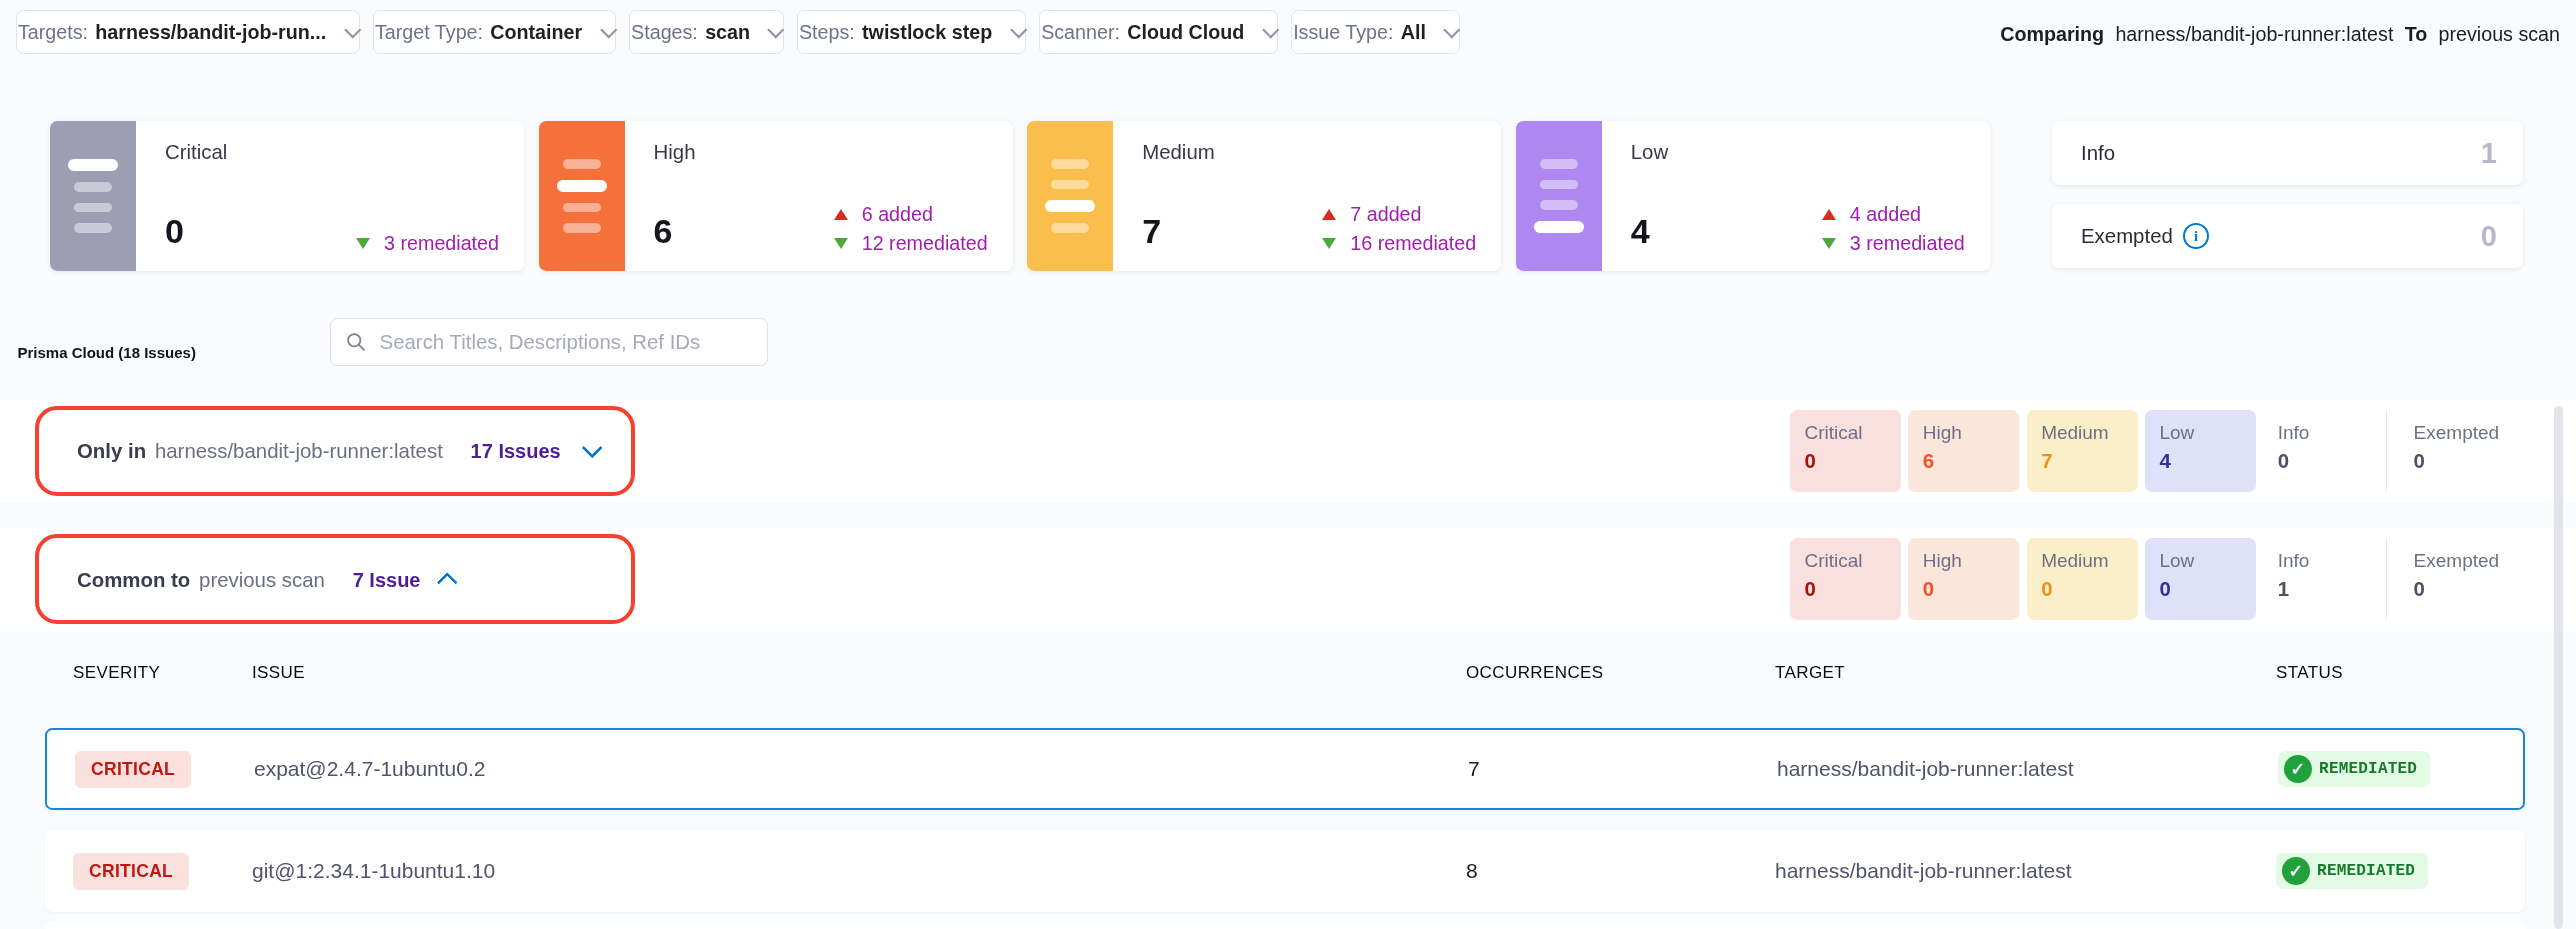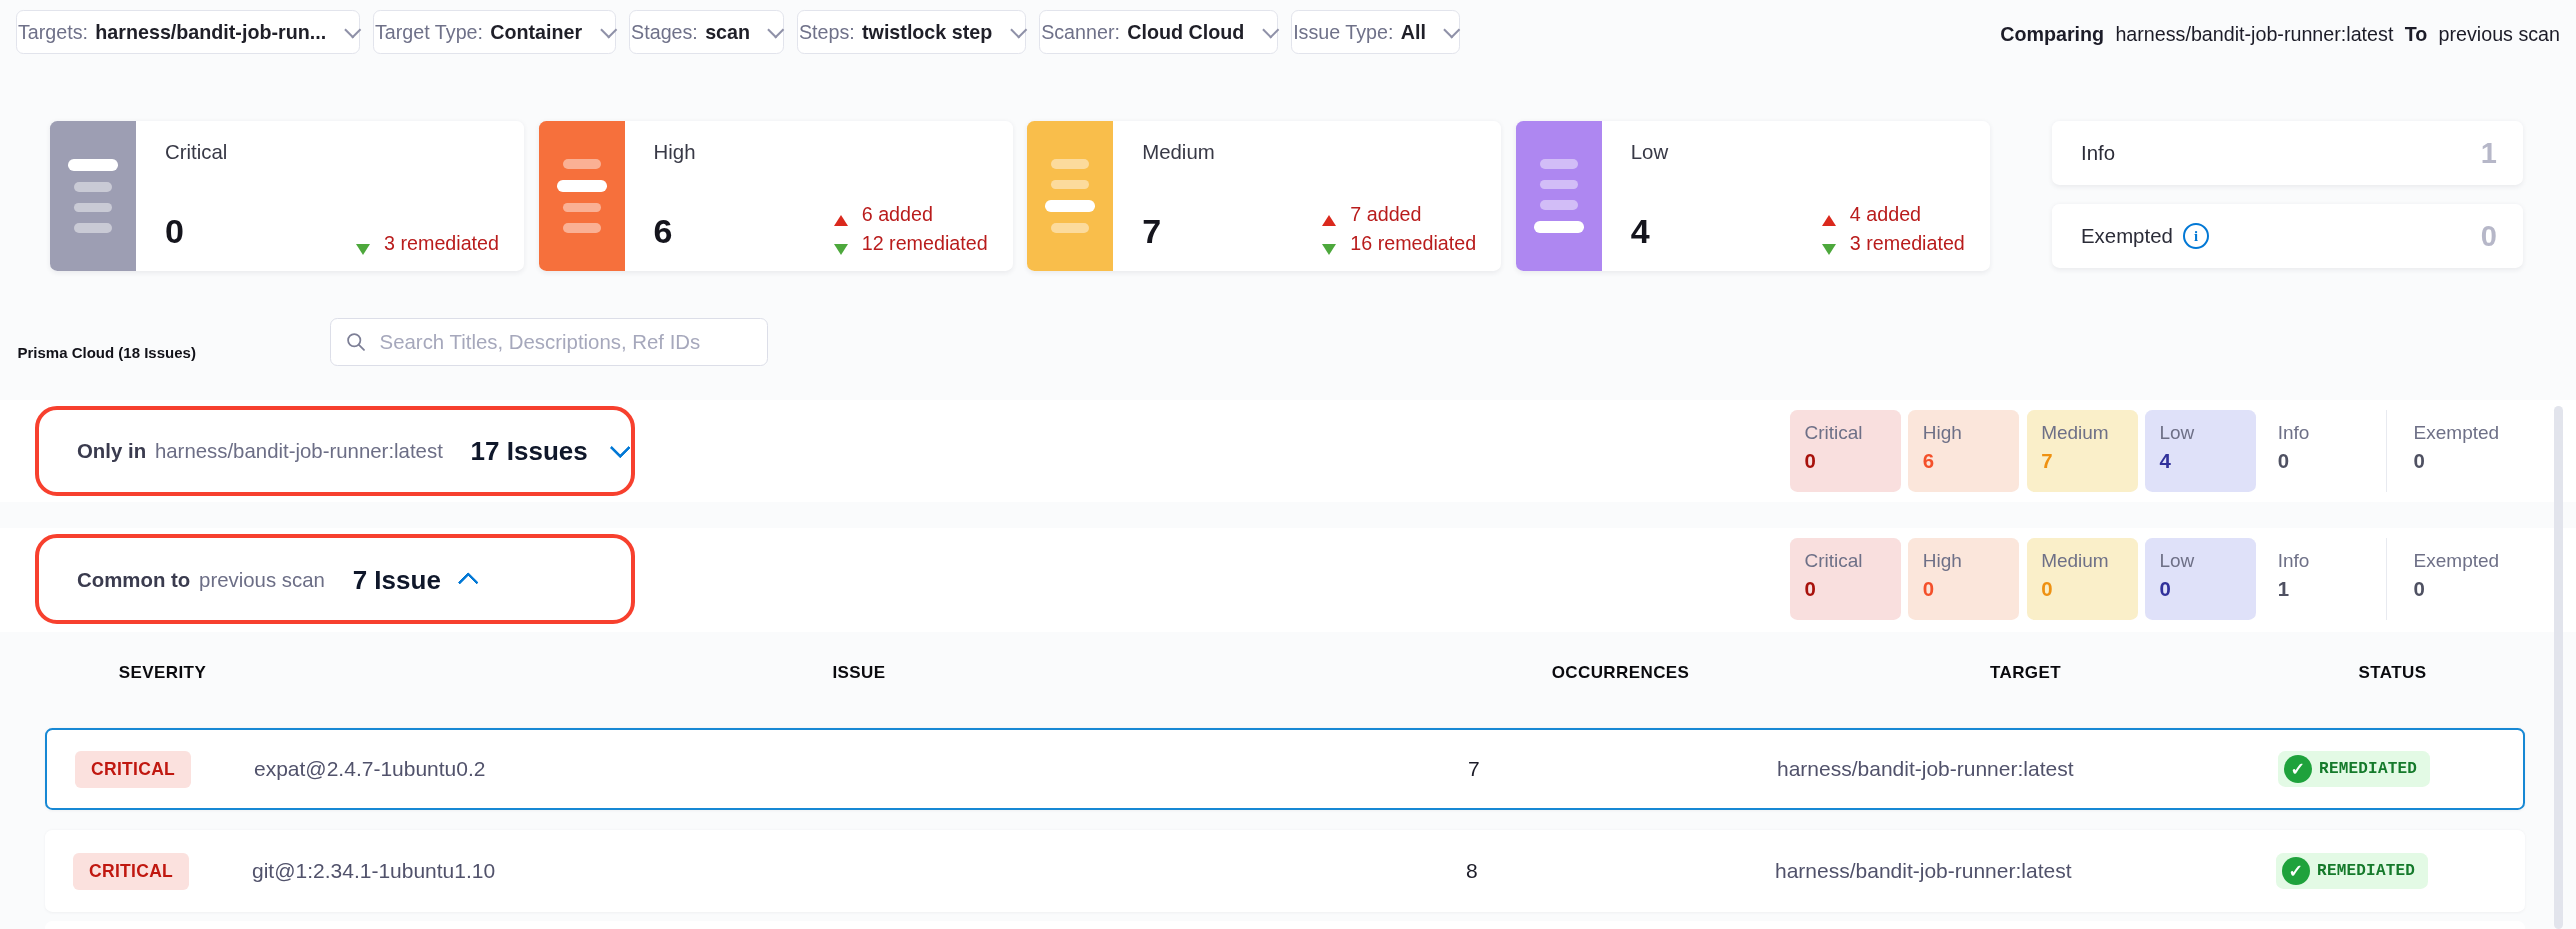--- a/index.html
+++ b/index.html
@@ -22,21 +22,21 @@
   .sev-card{position:relative;width:474px;height:150px;background:#fff;border-radius:7.3px;
     box-shadow:0 1.5px 5.8px rgba(40,41,61,0.08);}
   .sev-icon{position:absolute;left:0;top:0;bottom:0;width:86px;border-radius:7.3px 0 0 7.3px;
     display:flex;flex-direction:column;justify-content:center;align-items:center;gap:11px;}
   .sev-icon i{display:block;width:38px;height:9.5px;border-radius:5.8px;background:rgba(255,255,255,0.45);}
   .lvl1 i:nth-child(1),.lvl2 i:nth-child(2),.lvl3 i:nth-child(3),.lvl4 i:nth-child(4){
     background:#fff;width:50px;height:11.7px;}
   .sev-label{position:absolute;left:115px;top:20.4px;font-size:20.4px;color:#383946;}
   .sev-count{position:absolute;left:115px;bottom:20.4px;font-size:34px;font-weight:700;color:#15151D;}
   .trends{position:absolute;right:25px;bottom:16px;display:flex;flex-direction:column;gap:5.8px;align-items:flex-start;}
-  .trend{display:flex;align-items:flex-end;gap:14px;font-size:19.7px;color:#b91c1c;cursor:pointer;}
+  .trend{display:flex;align-items:center;gap:14px;font-size:19.7px;color:#a21caf;cursor:pointer;}
   .tri{width:0;height:0;border-left:7.3px solid transparent;border-right:7.3px solid transparent;}
   .tri.up{border-bottom:11px solid #DA291D;}
   .tri.down{border-top:11px solid #4DA83C;}
   .mini-col{position:absolute;left:2052px;top:121px;width:471px;display:flex;flex-direction:column;gap:19px;}
   .mini-card{position:relative;height:64px;background:#fff;border-radius:7.3px;
     box-shadow:0 1.5px 5.8px rgba(40,41,61,0.08);display:flex;align-items:center;
     justify-content:space-between;padding:0 26px 0 29px;box-sizing:border-box;}
   .mini-label{font-size:20.4px;color:#2B2C38;display:flex;align-items:center;gap:10.2px;}
   .mini-count{font-size:29px;font-weight:700;color:#B6B7C8;}
   .info-i{display:inline-flex;width:22px;height:22px;border:2.2px solid #0278D5;border-radius:50%;
@@ -54,40 +54,40 @@
 
   
   .strip{position:absolute;left:0;right:0;background:#fff;}
   .strip1{top:400px;height:102px;}
   .strip2{top:528px;height:104px;}
   .red-box{position:absolute;left:35px;top:5.8px;width:600px;height:90px;border:4.4px solid #F7402E;
     border-radius:22px;box-sizing:border-box;pointer-events:none;}
   .grp-head{position:absolute;left:77px;top:0;bottom:0;display:flex;align-items:center;gap:8.8px;cursor:pointer;}
   .grp-prefix{font-weight:700;font-size:20.4px;color:#3A3B4E;}
   .grp-name{font-size:20.4px;color:#6C6E86;}
-  .grp-count{font-size:26px;font-weight:700;color:#0f172a;margin-left:19px;}
+  .grp-count{font-size:20px;font-weight:700;color:#4c1d95;margin-left:19px;}
   .chev{display:inline-block;width:12.4px;height:12.4px;border-right:3.6px solid #0278D5;
     border-bottom:3.6px solid #0278D5;border-radius:1.5px;margin-left:13px;}
   .chev.down{transform:rotate(45deg) translateY(-3.6px);}
   .chev.up{transform:rotate(-135deg) translateY(-3.6px);}
   .chips{position:absolute;right:66px;top:10.2px;height:82px;display:flex;gap:7.3px;}
   .chip{width:111px;border-radius:7.3px;padding:11.7px 0 0 14.6px;box-sizing:border-box;}
   .chip .cl{font-size:19px;color:#6E7087;}
   .chip .cc{font-size:20.4px;font-weight:700;margin-top:5.8px;}
   .c-critical{background:#F9DFDE;} .c-critical .cc{color:#A8120C;}
   .c-high{background:#FBE6DB;}     .c-high .cc{color:#F4502A;}
   .c-medium{background:#FAEFC9;}   .c-medium .cc{color:#EE9112;}
   .c-low{background:#DFE1F9;}      .c-low .cc{color:#31319B;}
   .c-plain{background:transparent;} .c-plain .cc{color:#4F5162;}
   .chip-div{width:1.5px;background:#E8EAF0;margin:0 4.4px;}
 
   
   .thead{position:absolute;left:73px;right:67px;top:654px;height:38px;display:grid;
     grid-template-columns:179px 1214px 309px 501px 1fr;align-items:center;
-    font-size:17px;font-weight:700;color:#0A0A0E;letter-spacing:0.4px;text-align:center;}
+    font-size:17px;font-weight:400;color:#0A0A0E;letter-spacing:0.4px;}
   .trow{position:absolute;left:45px;right:51px;height:82px;background:#fff;border-radius:7.3px;
     display:grid;grid-template-columns:179px 1214px 309px 501px 1fr;align-items:center;
     padding-left:28px;box-sizing:border-box;cursor:pointer;box-shadow:0 0.7px 2.9px rgba(40,41,61,0.05);}
   .trow.selected{border:2.2px solid #1788D4;}
   .row1{top:728px;} .row2{top:830px;}
   .row-sliver{position:absolute;left:45px;right:51px;top:921px;height:8.8px;background:#fff;
     border-radius:7.3px 7.3px 0 0;}
   .sev-badge{display:inline-block;background:#FBE1DE;color:#C01810;font-size:17.5px;font-weight:700;
     padding:8px 16px;border-radius:5.8px;letter-spacing:0.3px;}
   .cell-issue{font-size:21px;color:#51526B;}

